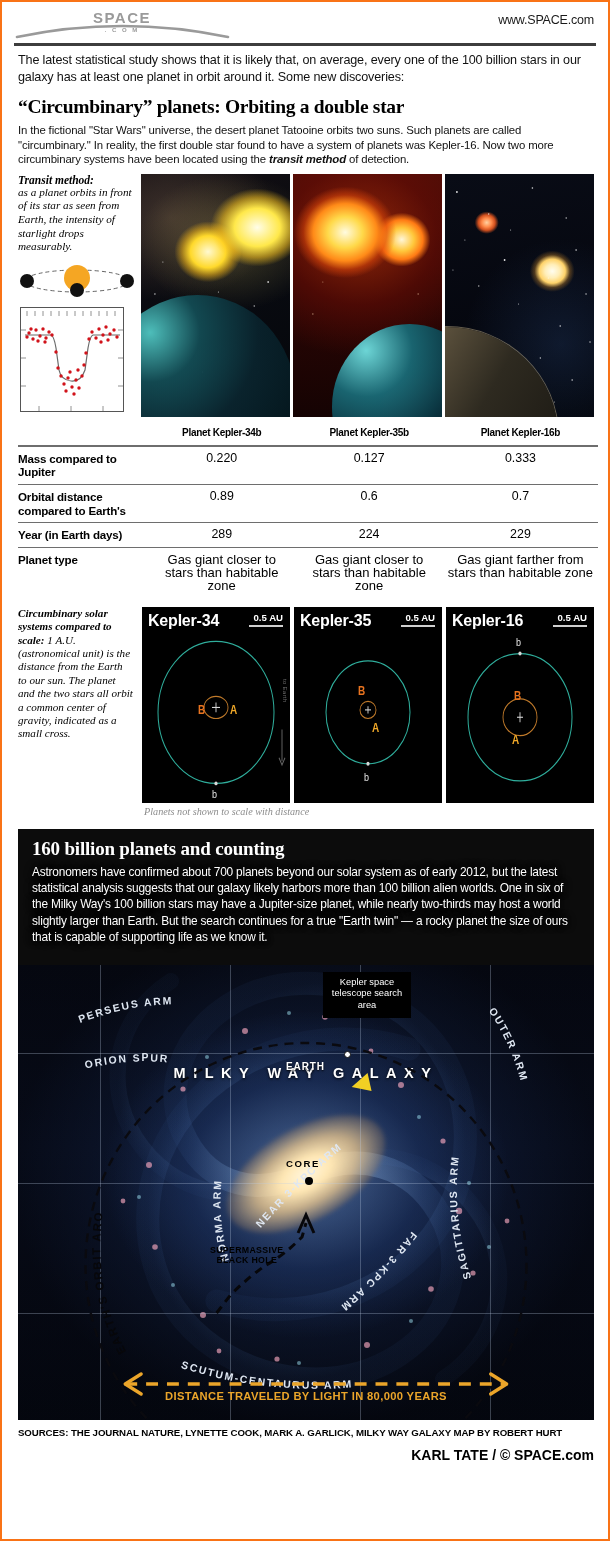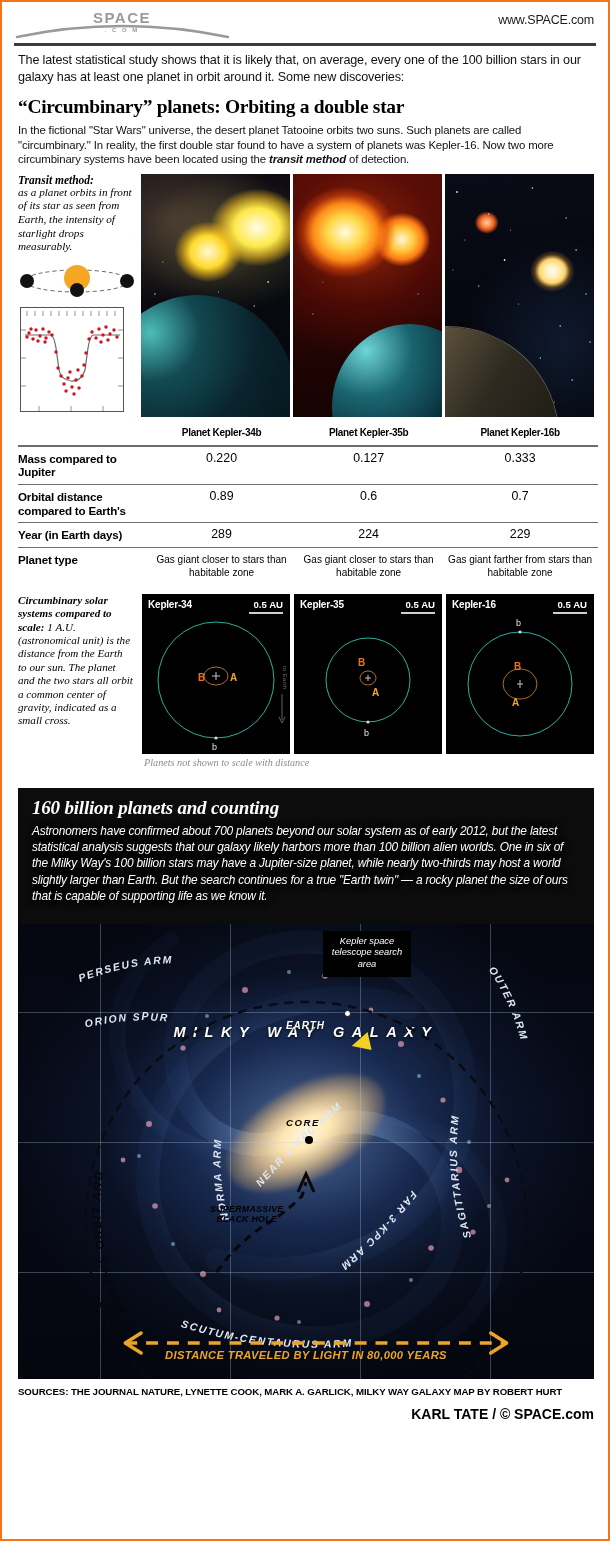--- a/index.html
+++ b/index.html
@@ -236,33 +236,33 @@
   }
   .ptable td.val {
     font-size: 12.4px;
     color: #000;
     text-align: center;
     padding: 5px 4px;
     vertical-align: top;
     line-height: 13.6px;
   }
   .ptable td.val.small {
-    font-size: 10px;
+    font-size: 13px;
     line-height: 13px;
     margin-top: 16px;
   }
   .ptable tr.rule td, .ptable tr.rule th { border-top: 1.6px solid #6e6e6e; }
   .ptable tr.rule-top td, .ptable tr.rule-top th { border-top: 2px solid #6e6e6e; }
 
   
   .orbitrow {
     margin: 10px 14px 0 16px;
     display: flex;
     gap: 4px;
-    height: 160px;
+    height: 196px;
   }
   .orbit-note {
     width: 120px;
     flex: 0 0 120px;
     font-family: "Liberation Serif", serif;
     font-style: italic;
     font-size: 11.1px;
     line-height: 13.4px;
     color: #000;
     padding-right: 4px;
@@ -271,21 +271,21 @@
   .odia {
     flex: 1 1 0;
     position: relative;
     background: #000;
     overflow: hidden;
   }
   .odia .oname {
     position: absolute;
     left: 6px; top: 5px;
     color: #fff;
-    font-size: 10px;
+    font-size: 16px;
     font-weight: bold;
     letter-spacing: -0.2px;
   }
   .odia .scale-lbl {
     position: absolute;
     right: 7px; top: 5px;
     color: #fff;
     font-size: 9.6px;
     font-weight: bold;
   }
@@ -307,25 +307,24 @@
     margin: 3px 14px 0 142px;
     font-family: "Liberation Serif", serif;
     font-style: italic;
     font-size: 10.2px;
     color: #8c8c8c;
   }
 
   
   .dark-panel {
     position: relative;
-    margin: 20px 14px 0 16px;
+    margin: 12px 14px 0 16px;
     height: 591px;
     background: #0c0c0c;
     overflow: hidden;
-    font-style: italic;
   }
   .dp-head {
     position: relative;
     z-index: 6;
     color: #fff;
     font-family: "Liberation Serif", serif;
     font-weight: bold;
     font-size: 19px;
     padding: 9px 14px 0 14px;
     letter-spacing: -0.2px;

